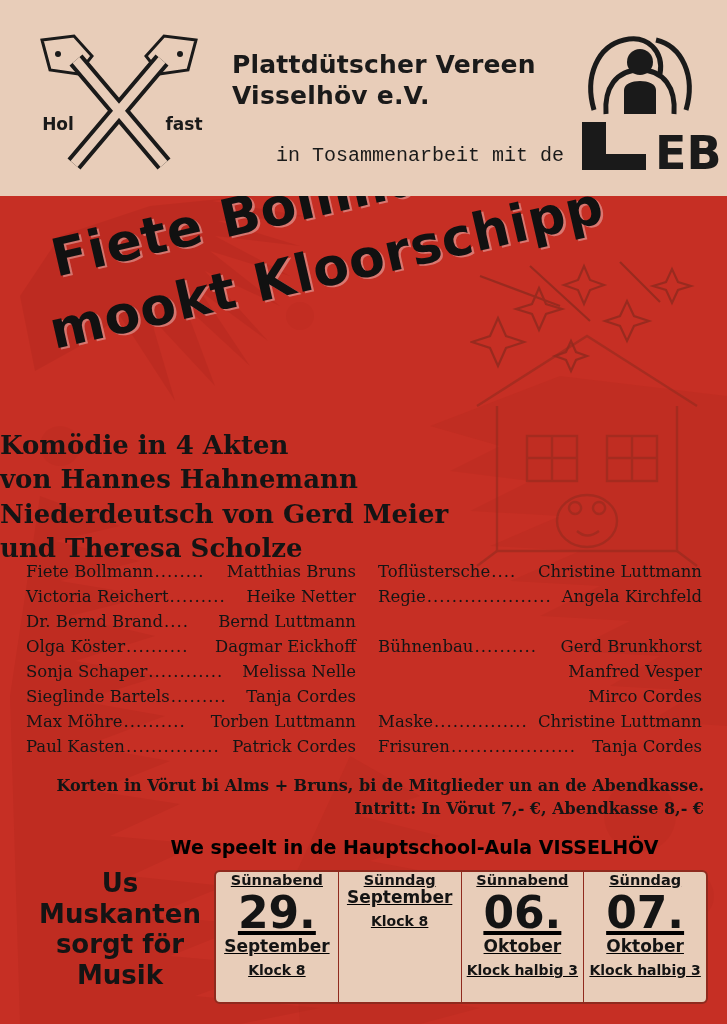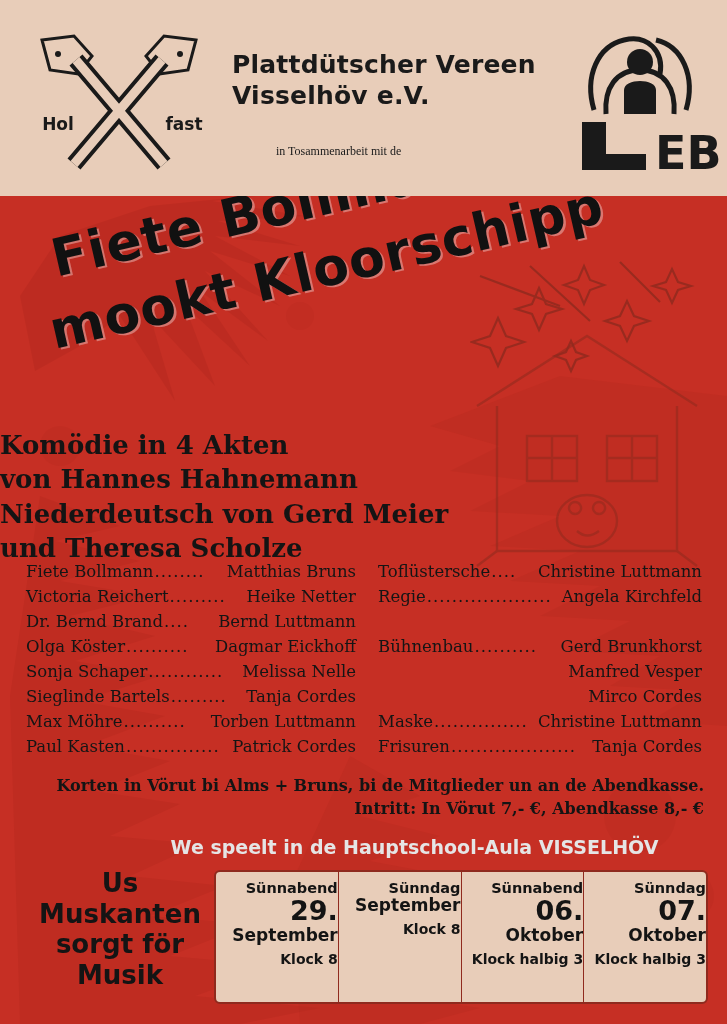--- a/index.html
+++ b/index.html
@@ -24,22 +24,22 @@
   }
   .logo-left svg{display:block;}
   .club-title{
     position:absolute;left:232px;top:50px;width:330px;
     font-family:"DejaVu Sans", sans-serif;
     font-weight:bold;font-size:25px;line-height:1.22;
     color:#1a1a1a;letter-spacing:0.2px;
   }
   .coop-line{
     position:absolute;left:276px;top:144px;
-    font-family:Liberation Serif, serif;
-    font-size:12px;color:#1a1a1a;
+    font-family:Liberation Mono, monospace;
+    font-size:20px;color:#1a1a1a;
   }
   .logo-right{
     position:absolute;left:560px;top:18px;width:160px;height:160px;
   }
   .logo-right svg{display:block;}
 
   
   .red{
     position:absolute;left:0;top:196px;width:727px;height:828px;
     background:#c62f24;
@@ -102,53 +102,53 @@
   
   .tickets{
     position:absolute;left:44px;top:578px;width:660px;
     font-family:"DejaVu Serif", serif;
     font-weight:bold;font-size:16px;line-height:1.45;color:#141414;text-align:right;
   }
   .venue{
     position:absolute;left:0;top:640px;width:727px;
     text-align:center;
     font-family:"DejaVu Sans", sans-serif;
-    font-weight:bold;font-size:19px;color:#e5e5e5;
+    font-weight:bold;font-size:19px;color:#000000;
     padding-left:102px;box-sizing:border-box;
   }
   
   .music{
     position:absolute;left:30px;top:672px;width:180px;
     text-align:center;
     font-family:"DejaVu Sans", sans-serif;
     font-weight:bold;font-size:26px;line-height:1.18;color:#141414;
   }
   
   .dates{
     position:absolute;left:214px;top:674px;width:490px;height:130px;
     background:#e8cdb9;
     border:2px solid #8f2a1e;
     border-radius:6px;
     display:flex;
   }
   .date{
     flex:1 1 0;
     position:relative;
-    text-align:right;
-    padding-top:8px;
+    text-align:center;
     box-sizing:border-box;
+    text-decoration:underline;
   }
   .date + .date{border-left:1.5px solid #8f2a1e;}
   .date .dow{
     font-family:"DejaVu Sans", sans-serif;
     font-weight:bold;font-size:14.5px;color:#141414;
   }
   .date .num{
     font-family:"DejaVu Sans", sans-serif;
-    font-weight:bold;font-size:27px;color:#141414;line-height:1.12;
+    font-weight:bold;font-size:44px;color:#141414;line-height:1.12;
   }
   .date .mon{
     font-family:"DejaVu Sans", sans-serif;
     font-weight:bold;font-size:17px;color:#141414;line-height:1.15;
   }
   .date .time{
     font-family:"DejaVu Sans", sans-serif;
     font-weight:bold;font-size:14px;color:#141414;margin-top:5px;
   }
 </style>

